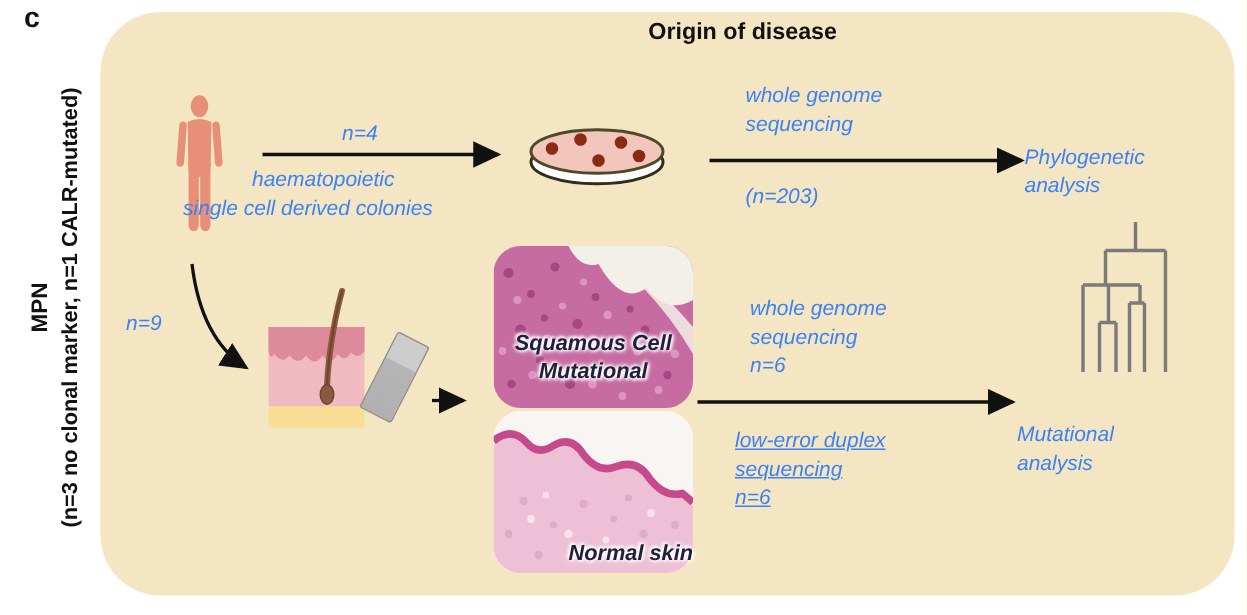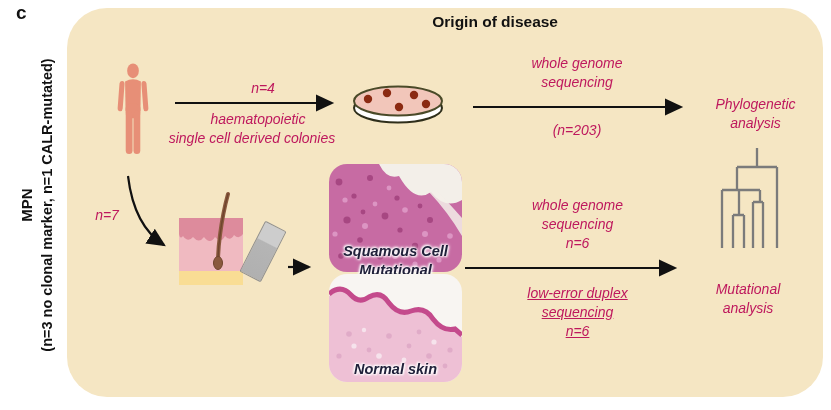--- a/index.html
+++ b/index.html
@@ -13,21 +13,21 @@
 
   .side-label { position:absolute; left:37px; top:205px;
                 transform:translate(-50%,-50%) rotate(-90deg);
                 text-align:center; white-space:nowrap; line-height:20px; }
   .side-label .l1 { font-size:15px; font-weight:bold; }
   .side-label .l2 { font-size:14.5px; font-weight:bold; }
 
   .title { position:absolute; left:258px; top:13px; width:300px; text-align:right;
            font-size:15.5px; font-weight:bold; }
 
-  .lbl { position:absolute; font-style:italic; font-size:14px; text-align:center; line-height:19px; color:#be185d; }
+  .lbl { position:absolute; font-style:italic; font-size:14px; text-align:left; line-height:19px; color:#3b82f6; }
 
   .overlay-svg { position:absolute; left:0; top:0; pointer-events:none; }
 
   .histo { position:absolute; width:133px; height:108px; border-radius:18px; overflow:hidden; }
   .histo svg { display:block; }
   .histo-label { position:absolute; width:133px; text-align:center;
                  font-weight:bold; font-style:italic; font-size:14.5px; line-height:19px;
                  color:#20203a;
                  text-shadow:0 0 3px #fff, 0 0 4px #fff, 1px 1px 2px #fff, -1px -1px 2px #fff; }
 
@@ -99,21 +99,21 @@
     <ellipse cx="47" cy="19" rx="44" ry="14.5" fill="#f2c6ba" stroke="#4a4a28" stroke-width="2"></ellipse>
     <g fill="#8b2a12">
       <circle cx="17" cy="17" r="4.2"></circle>
       <circle cx="36" cy="11" r="4.2"></circle>
       <circle cx="63" cy="13" r="4.2"></circle>
       <circle cx="48" cy="25" r="4.2"></circle>
       <circle cx="75" cy="22" r="4.2"></circle>
     </g>
   </svg>
 
-  <div class="lbl" style="left:84px; top:206px; width:46px;">n=7</div>
+  <div class="lbl" style="left:84px; top:206px; width:46px;">n=9</div>
 
   <svg class="overlay-svg" style="left:177px; top:190px;" width="70" height="98" viewBox="0 0 70 98">
     <rect x="2" y="28" width="64" height="53" fill="#f0bac1"></rect>
     <rect x="2" y="81" width="64" height="14" fill="#f9dd94"></rect>
     <path d="M2,28 H66 V44 Q62,50 57,45 Q53,52 48,46 Q44,54 38,47 Q33,55 27,47 Q22,54 16,47 Q11,53 6,46 Q3,50 2,44 Z" fill="#dd8b9c"></path>
     <path d="M51,4 Q46,22 43,45 Q41,60 41,72" fill="none" stroke="#8a5a3e" stroke-width="4" stroke-linecap="round"></path>
     <path d="M51,4 Q46,22 43,45 Q41,60 41,72" fill="none" stroke="#6f452e" stroke-width="1.4" stroke-linecap="round"></path>
     <ellipse cx="41" cy="73" rx="4.5" ry="6.5" fill="#8a5a3e" stroke="#6f452e" stroke-width="1"></ellipse>
   </svg>
 
@@ -151,21 +151,21 @@
           <circle cx="46" cy="40" r="2.4"></circle>
           <circle cx="66" cy="92" r="3"></circle>
         <circle cx="6" cy="70" r="2.6"></circle>
           <circle cx="121" cy="72" r="2.8"></circle>
           <circle cx="86" cy="100" r="2.6"></circle>
       </g>
       <path d="M50,0 H133 V36 Q116,46 102,28 Q86,40 70,12 Q58,16 50,0 Z" fill="#f3efe9"></path>
       <path d="M100,28 Q119,48 133,72 L133,54 Q119,38 107,26 Z" fill="#f3efe9" opacity="0.85"></path>
     </svg>
   </div>
-  <div class="histo-label" style="left:329px; top:242px;">
+  <div class="histo-label" style="left:329px; top:220px;">
     <div>Squamous Cell</div>
     <div>Mutational</div>
   </div>
 
   <div class="histo" style="left:329px; top:274px;">
     <svg width="133" height="108" viewBox="0 0 133 108">
       <rect width="133" height="108" fill="#f8f5f2"></rect>
       <path d="M0,22 Q12,12 22,23 Q30,32 40,25 Q52,18 60,31 Q70,44 82,39 Q96,34 104,47 Q114,60 126,57 L133,63 V108 H0 Z" fill="#eec0d5"></path>
       <path d="M0,20 Q12,10 22,21 Q30,30 40,23 Q52,16 60,29 Q70,42 82,37 Q96,32 104,45 Q114,58 126,55 L133,61" fill="none" stroke="#c44a8c" stroke-width="5"></path>
       <g fill="#dba3c2" opacity="0.7">
@@ -184,21 +184,21 @@
       </g>
       <g fill="#f7e7ef" opacity="0.9">
         <circle cx="25" cy="72" r="2.6"></circle>
           <circle cx="50" cy="82" r="2.8"></circle>
           <circle cx="75" cy="86" r="2.4"></circle>
         <circle cx="105" cy="68" r="2.6"></circle>
           <circle cx="35" cy="56" r="2.2"></circle>
       </g>
     </svg>
   </div>
-  <div class="histo-label" style="left:329px; top:360px;">Normal skin</div>
+  <div class="histo-label" style="left:329px; top:360px;text-align:right;">Normal skin</div>
 
   <div class="lbl" style="left:500px; top:196px; width:155px;">
     <div>whole genome</div>
     <div>sequencing</div>
     <div>n=6</div>
   </div>
   <div class="lbl" style="left:490px; top:284px; width:175px;text-decoration:underline;">
     <div>low-error duplex</div>
     <div>sequencing</div>
     <div>n=6</div>

